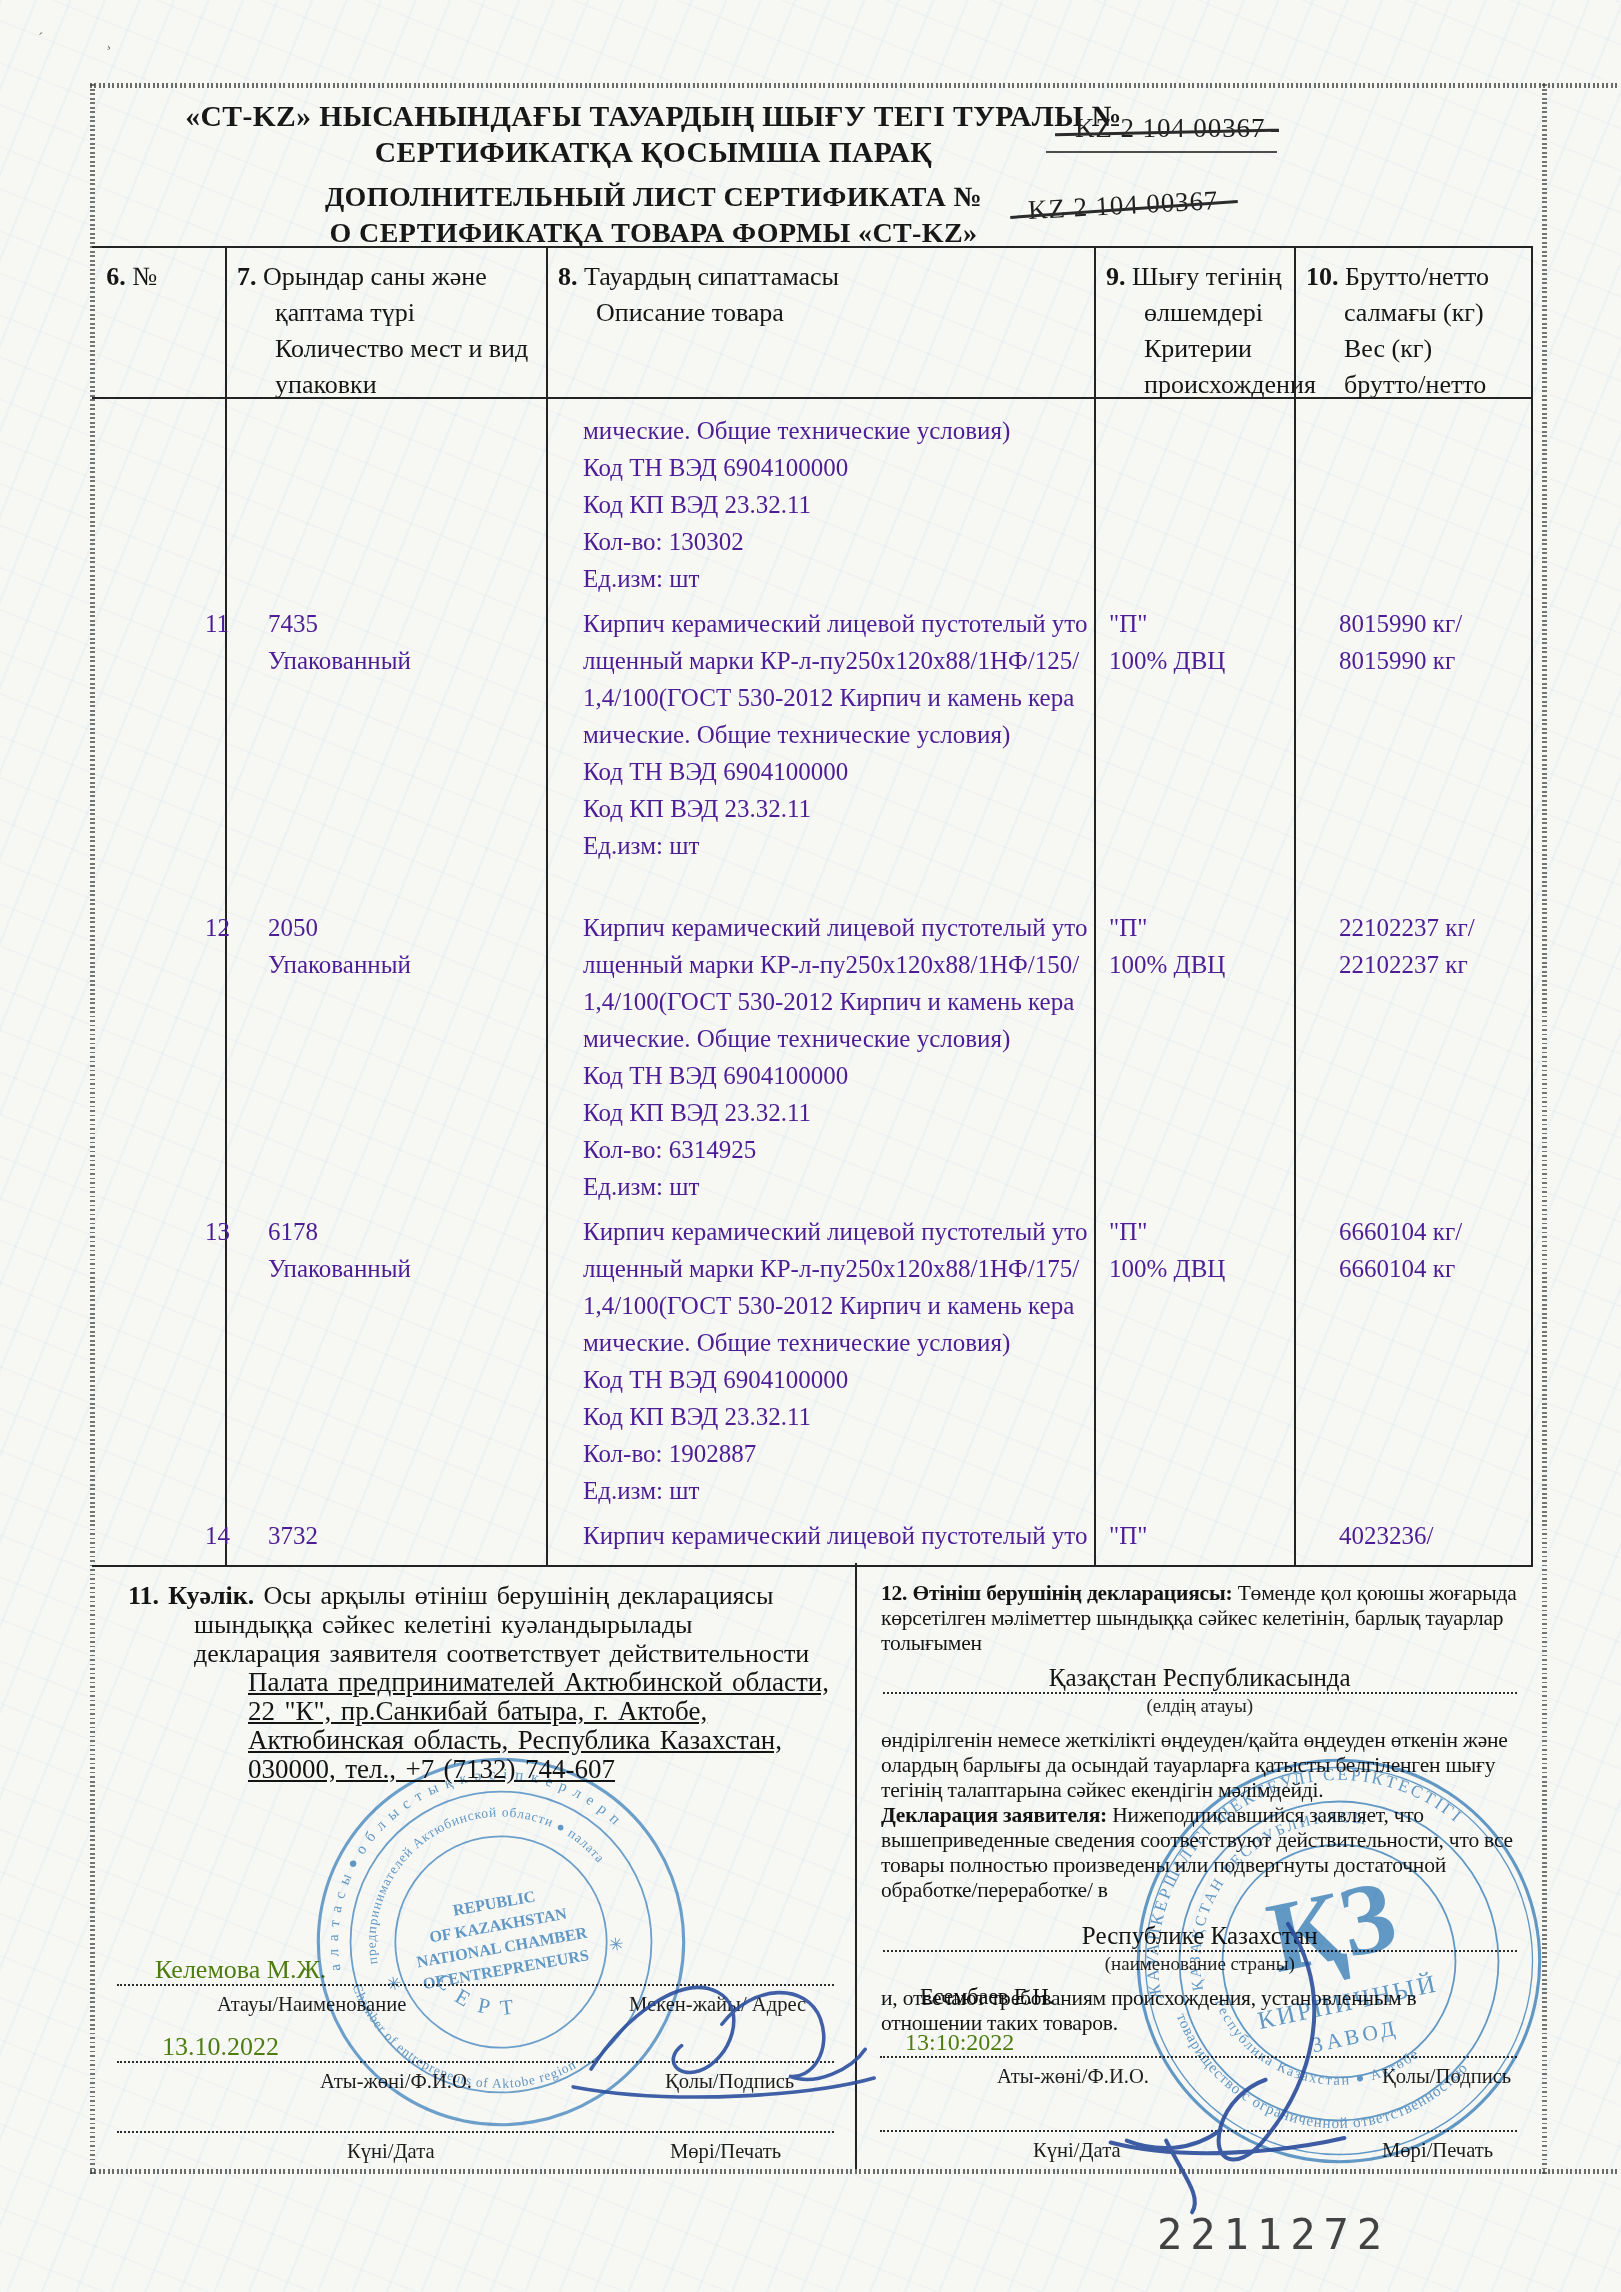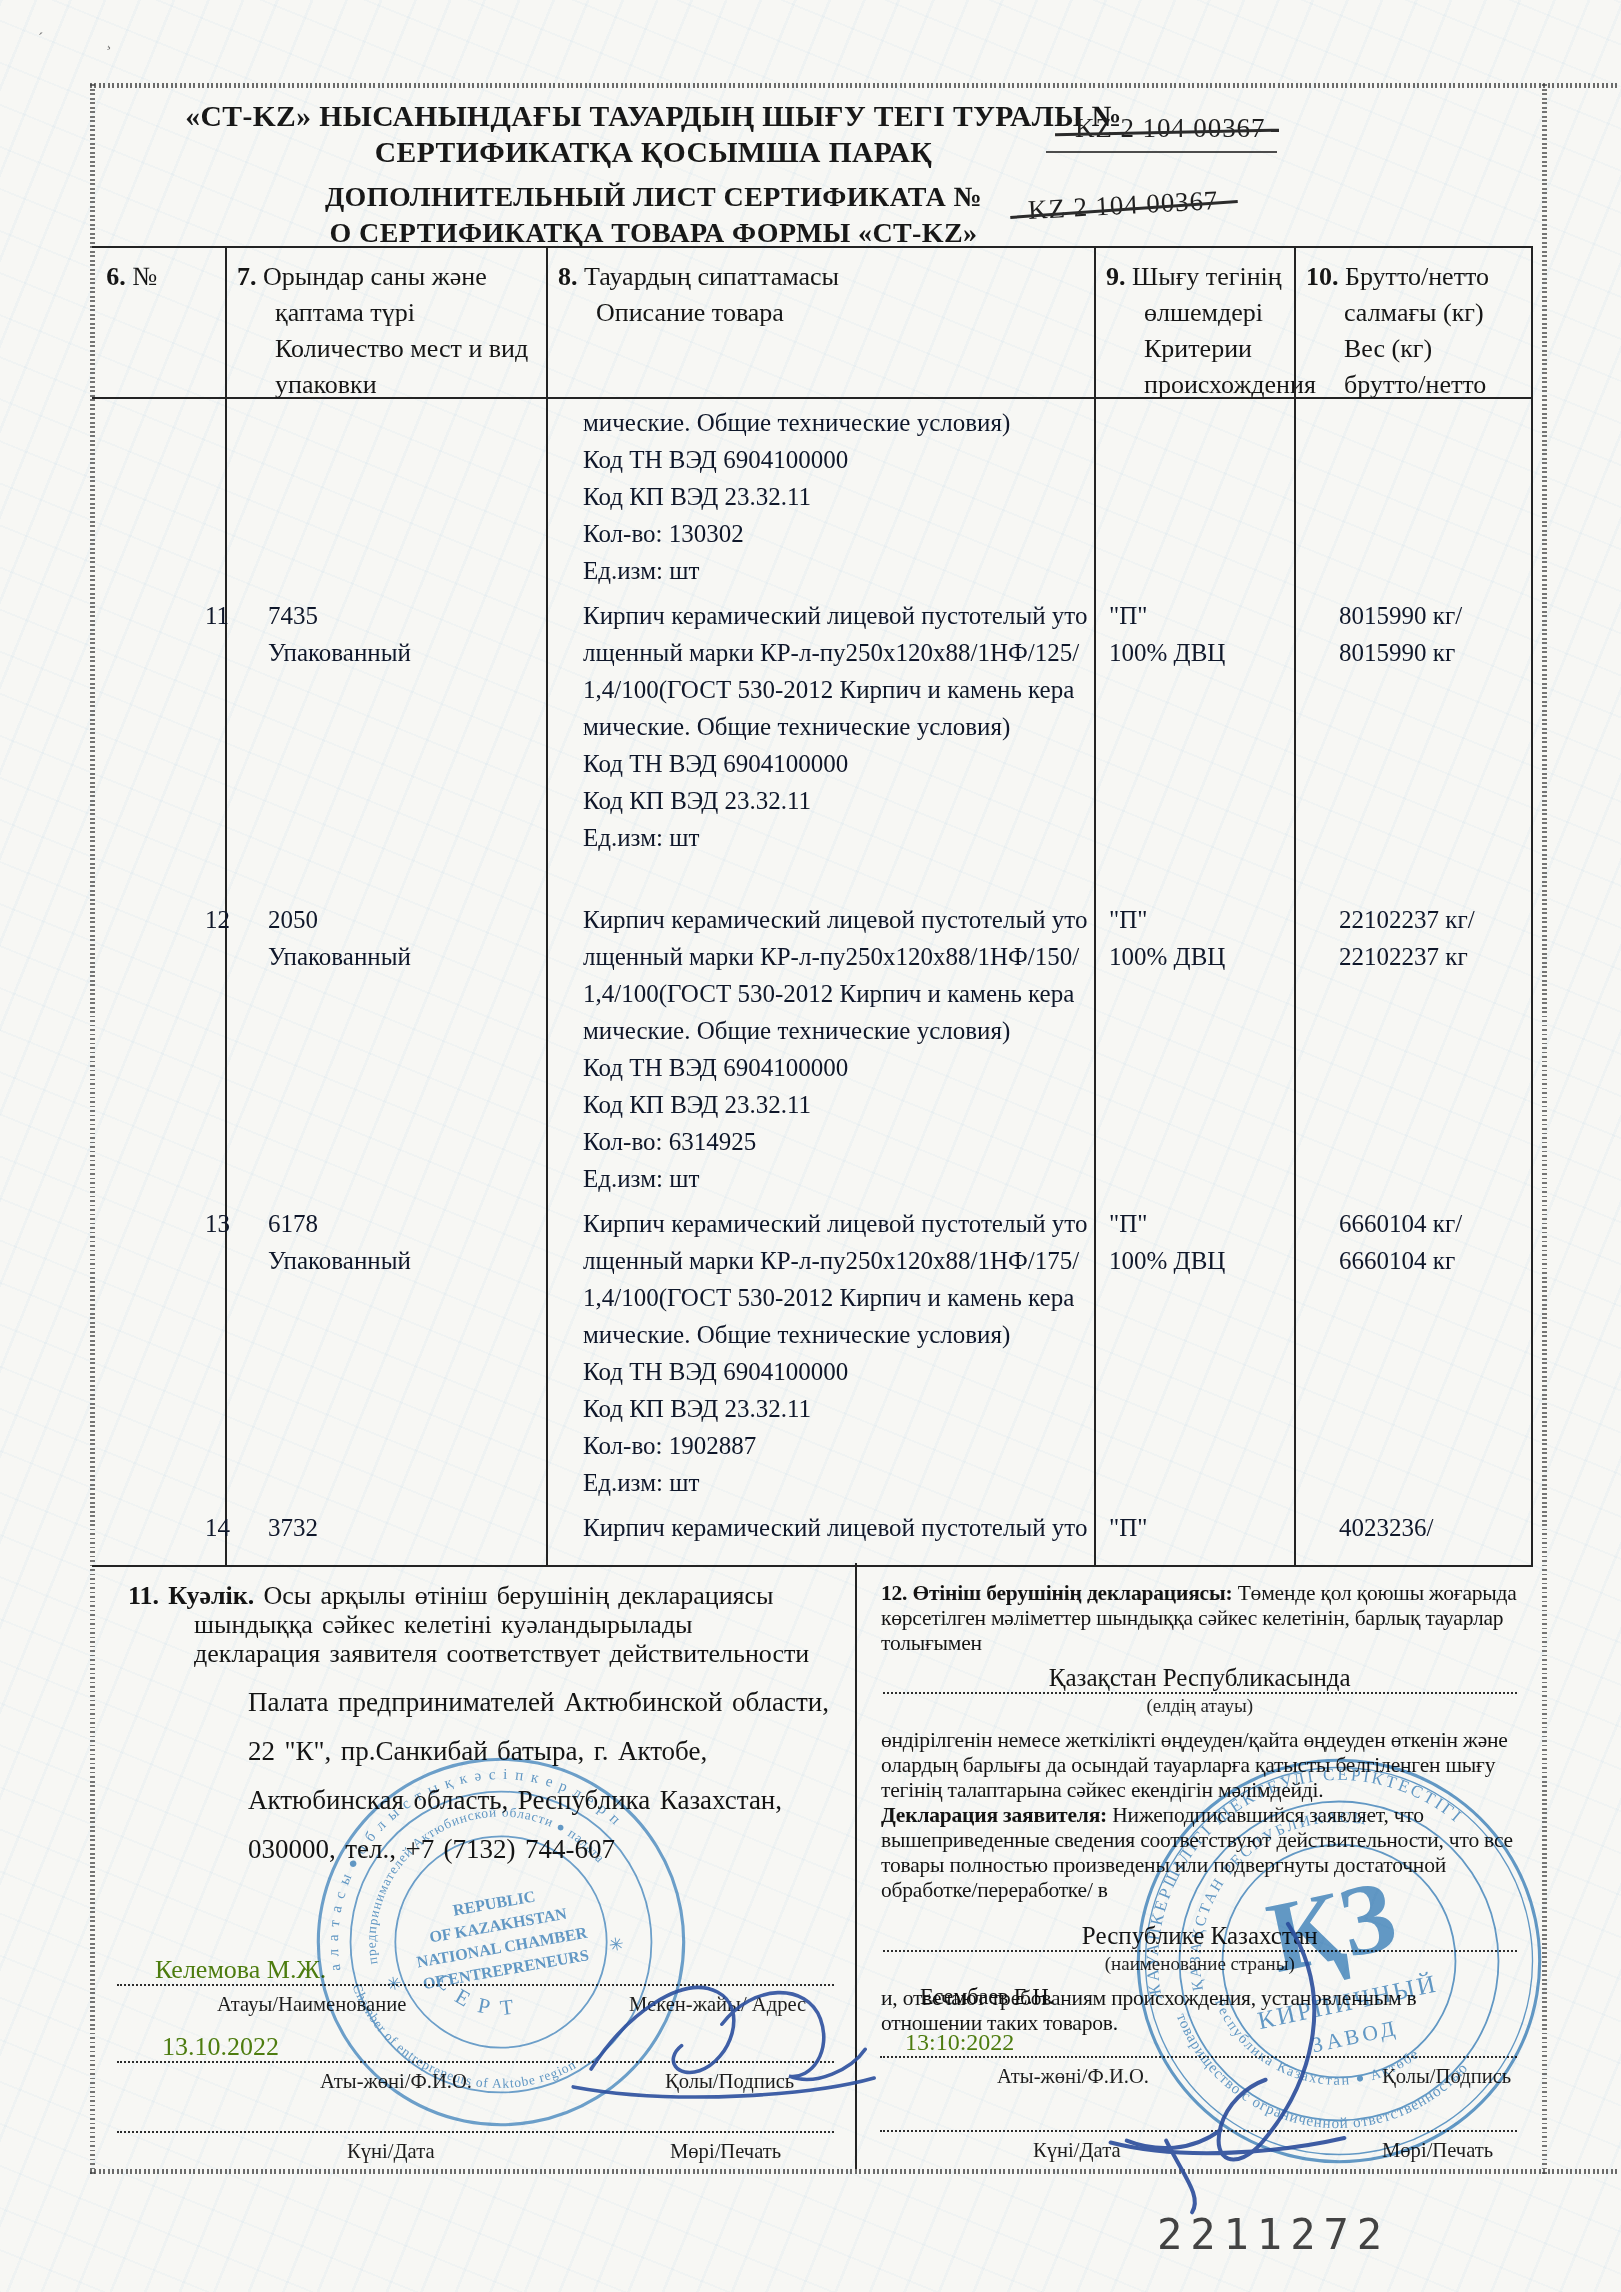--- a/index.html
+++ b/index.html
@@ -22,36 +22,36 @@
   .uline{position:absolute;height:1.8px;background:#2e2e2e;opacity:.85;}
   
   #table{position:absolute;left:92px;top:246px;width:1439px;height:1317px;
         border-top:2.7px solid #232323;border-bottom:2.7px solid #232323;border-right:2.7px solid #232323;}
   .vline{position:absolute;top:0;bottom:0;width:1.8px;background:#232323;z-index:1;}
   #thead{position:absolute;left:0;right:0;top:0;height:149px;border-bottom:2.7px solid #232323;}
   .hcell{position:absolute;top:10.7px;font-size:26px;line-height:36px;padding-left:38px;text-indent:-38px;color:#161616;}
   .hcell b{font-weight:bold;}
   #tbody{position:absolute;left:0;right:0;top:151px;padding-top:5.4px;}
   .trow{position:relative;}
-  .c{position:absolute;top:0;font-size:25px;color:#0f172a;z-index:2;}
+  .c{position:absolute;top:8px;font-size:25px;color:#4c1d95;z-index:2;}
   .c>div{line-height:37px;height:37px;white-space:nowrap;}
   .c-num{left:113px;width:54px;}
   .c-qty{left:176px;width:296px;}
   .c-desc{left:491px;width:515px;}
   .c-crit{left:1017px;width:179px;}
   .c-wt{left:1247px;width:190px;}
   
   #bottom{position:absolute;left:92px;top:1563px;width:1439px;height:606px;}
   #sec11{position:absolute;left:0;top:0;width:763px;height:606px;border-right:2.7px solid #232323;}
   #sec11-lines{position:absolute;left:27px;top:18px;right:9px;}
   .l11{font-size:26px;line-height:29px;white-space:nowrap;word-spacing:2.7px;color:#141414;}
   .l11 b{font-weight:bold;margin-left:9px;}
   .ind1{margin-left:75px;}
   .ind2{margin-left:129px;}
-  .addr{font-size:27px;margin-top:20px;}
+  .addr{font-size:27px;margin-top:0;text-decoration:underline;}
   #sec12{position:absolute;left:766px;top:0;width:673px;height:606px;}
   #sec12-lines{padding:18px 12.5px 0 23px;}
   .l12{font-size:21.5px;line-height:25px;white-space:nowrap;letter-spacing:-0.2px;color:#141414;}
   .l12 b{font-weight:bold;}
   .rel{position:relative;}
   .ovl{position:absolute;left:39px;top:-1.8px;font-size:22.4px;color:#101010;}
   .cfield{margin-top:7.2px;}
   .cname{font-size:25px;line-height:29px;text-align:center;color:#141414;}
   .cdot{border-top:2.7px dotted #2e2e2e;margin:0 1.8px;}
   .ccap{font-size:19px;line-height:23px;text-align:center;color:#242424;}

